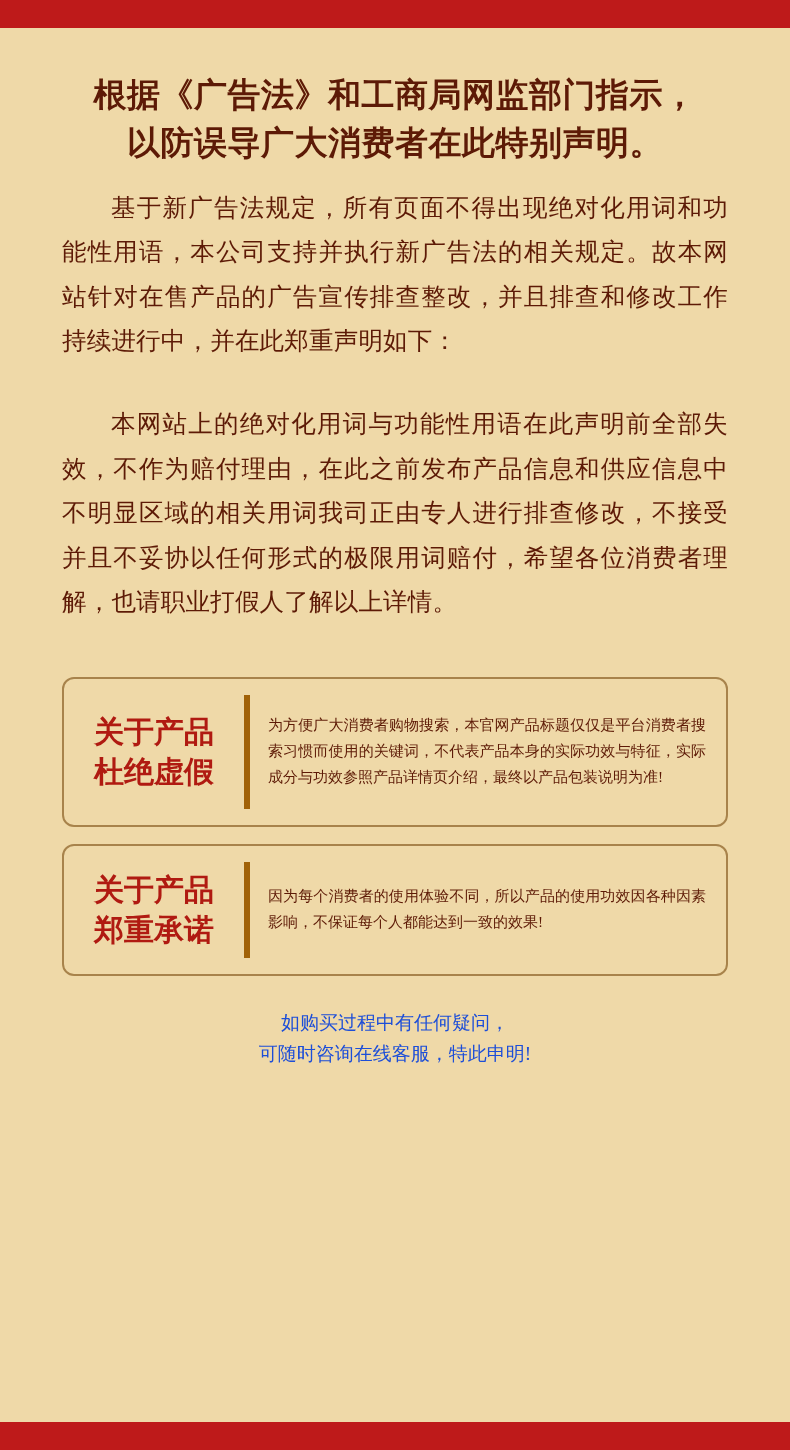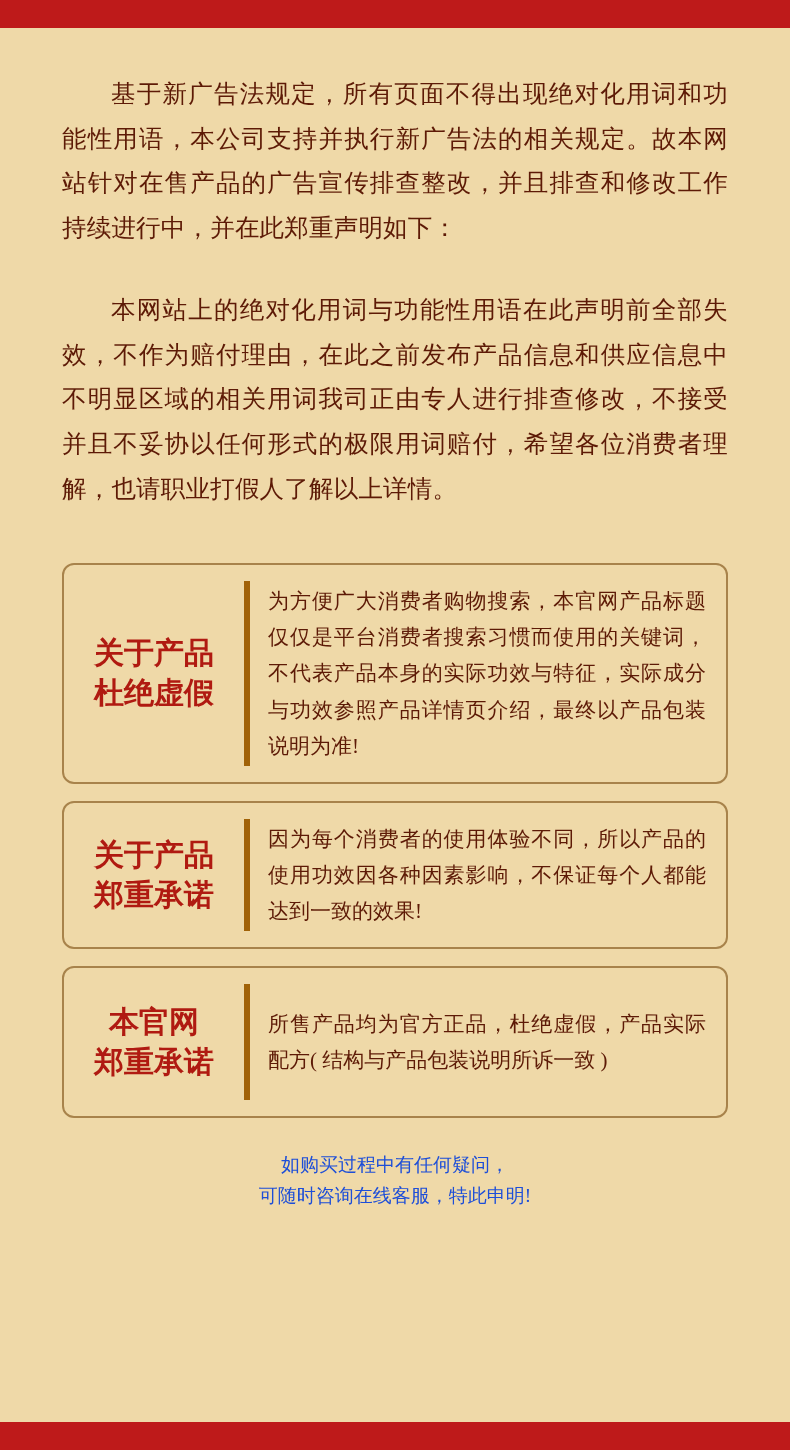--- a/index.html
+++ b/index.html
@@ -88,21 +88,21 @@
     box-sizing: border-box;
     text-align: center;
   }
   .card-title .tl {
     display: block;
     white-space: nowrap;
   }
   .card-body {
     flex: 1 1 auto;
     color: #5d1a06;
-    font-size: 21px;
+    font-size: 15px;
     line-height: 1.72;
     padding: 2px 6px 2px 18px;
     text-align: justify;
     text-justify: inter-ideograph;
     display: flex;
     align-items: center;
     box-sizing: border-box;
   }
   .card.card-3 {
     min-height: 152px;
@@ -121,20 +121,24 @@
     display: block;
   }
 </style>
 </head>
 <body>
 
 <div class="page">
   <div class="panel">
     <div class="inner">
 
+      <h1 class="headline">
+        <span class="l1">根据《广告法》和工商局网监部门指示，</span>
+        <span class="l2">以防误导广大消费者在此特别声明。</span>
+      </h1>
 
       <p class="para">基于新广告法规定，所有页面不得出现绝对化用词和功能性用语，本公司支持并执行新广告法的相关规定。故本网站针对在售产品的广告宣传排查整改，并且排查和修改工作持续进行中，并在此郑重声明如下：</p>
       <p class="para second">本网站上的绝对化用词与功能性用语在此声明前全部失效，不作为赔付理由，在此之前发布产品信息和供应信息中不明显区域的相关用词我司正由专人进行排查修改，不接受并且不妥协以任何形式的极限用词赔付，希望各位消费者理解，也请职业打假人了解以上详情。</p>
 
       <div class="cards">
 
         <div class="card card-1">
           <div class="card-title">
             <span class="tl">关于产品</span>
             <span class="tl">杜绝虚假</span>
@@ -143,27 +147,20 @@
         </div>
 
         <div class="card card-2">
           <div class="card-title">
             <span class="tl">关于产品</span>
             <span class="tl">郑重承诺</span>
           </div>
           <div class="card-body">因为每个消费者的使用体验不同，所以产品的使用功效因各种因素影响，不保证每个人都能达到一致的效果!</div>
         </div>
 
-        <div class="card card-3">
-          <div class="card-title">
-            <span class="tl">本官网</span>
-            <span class="tl">郑重承诺</span>
-          </div>
-          <div class="card-body">所售产品均为官方正品，杜绝虚假，产品实际配方( 结构与产品包装说明所诉一致 )</div>
-        </div>
 
       </div>
 
       <div class="footer">
         <span class="f1">如购买过程中有任何疑问，</span>
         <span class="f2">可随时咨询在线客服，特此申明!</span>
       </div>
 
     </div>
   </div>

